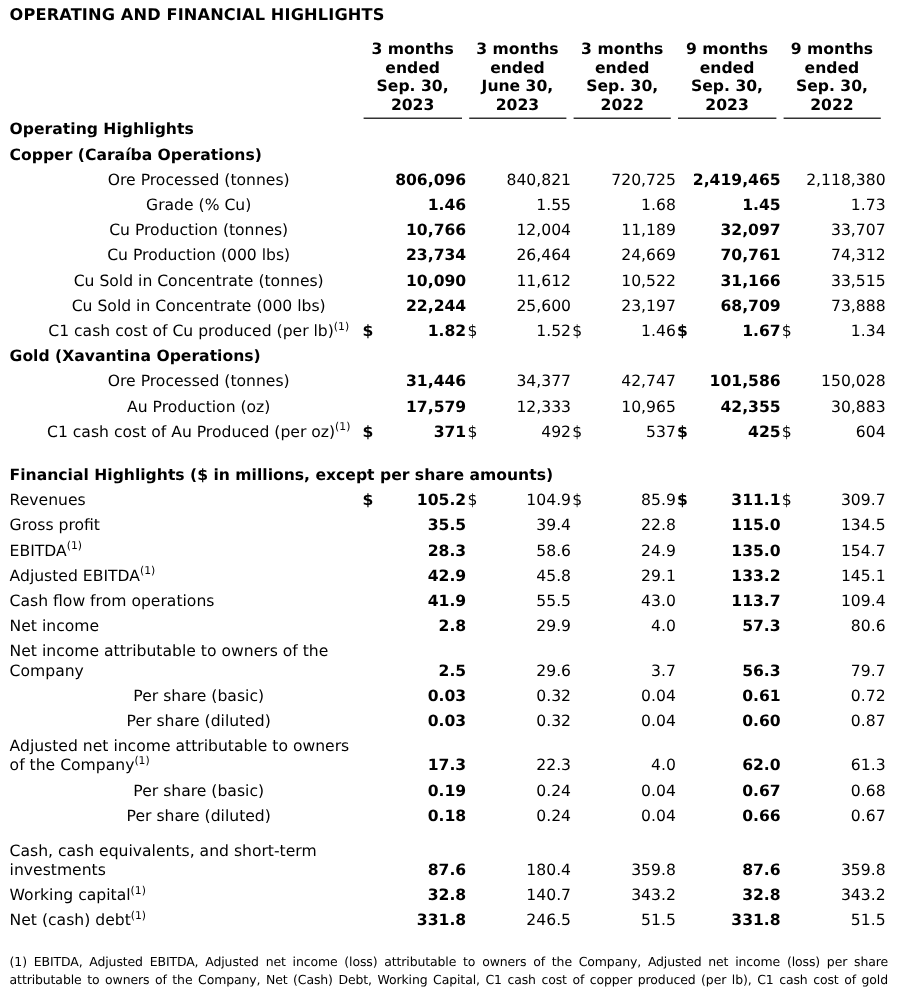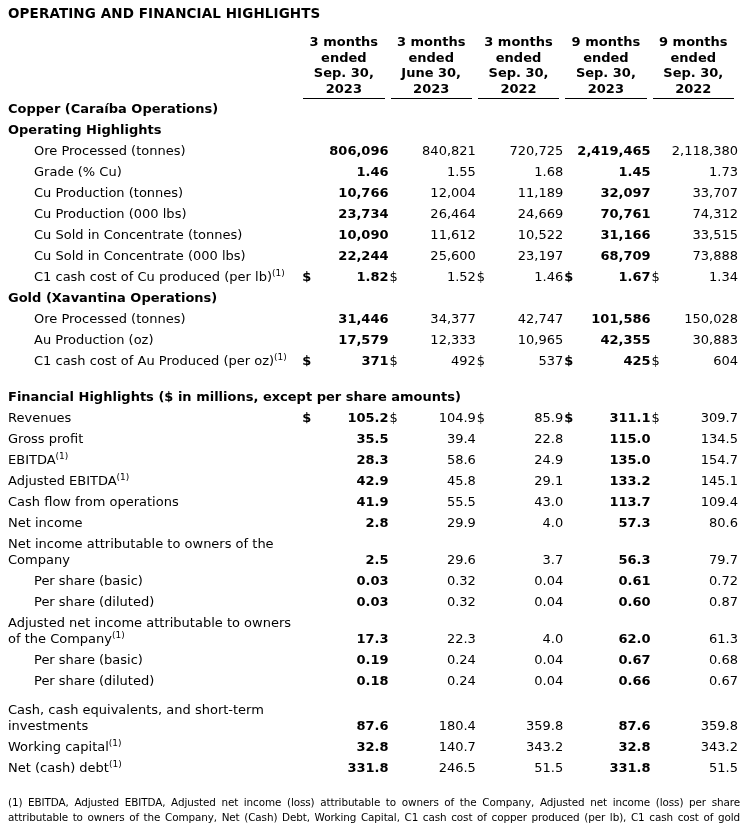--- a/index.html
+++ b/index.html
@@ -35,21 +35,21 @@
     line-height: 15.5px;
     font-size: 13px;
     white-space: nowrap;
   }
   td {
     padding: 2px 0 3px 0;
     line-height: 16px;
     vertical-align: bottom;
   }
   td.lab { padding-right: 4px; }
-  td.lab.indent { padding-left: 26px; }
+  td.lab.indent { padding-left: 26px; text-align: center; }
   td.section { font-weight: bold; }
   td.dollar { text-align: left; padding-left: 1px; }
   td.val { text-align: right; white-space: nowrap; }
   .bold { font-weight: bold; }
   tr.gap-lg > td { padding-top: 17px; }
   tr.gap-sm > td { padding-top: 10px; }
   sup { font-size: 9px; line-height: 0; vertical-align: super; }
   .footnote {
     margin: 16px 0 0 0;
     font-size: 10.4px;
@@ -94,24 +94,24 @@
           <th colspan="2">
             <div class="col-head"><span>9 months</span><br><span>ended</span><br><span>Sep. 30,</span><br><span>2023</span></div>
           </th>
           <th colspan="2">
             <div class="col-head"><span>9 months</span><br><span>ended</span><br><span>Sep. 30,</span><br><span>2022</span></div>
           </th>
         </tr>
     </thead>
     <tbody>
         <tr>
+          <td colspan="11" class="section"><span>Operating Highlights</span></td>
+        </tr>
+        <tr>
           <td colspan="11" class="section"><span>Copper (Caraíba Operations)</span></td>
-        </tr>
-        <tr>
-          <td colspan="11" class="section"><span>Operating Highlights</span></td>
         </tr>
         <tr>
           <td class="lab indent"><span>Ore Processed (tonnes)</span></td>
           <td class="dollar bold"></td>
           <td class="val bold">806,096</td>
           <td class="dollar"></td>
           <td class="val">840,821</td>
           <td class="dollar"></td>
           <td class="val">720,725</td>
           <td class="dollar bold"></td>

